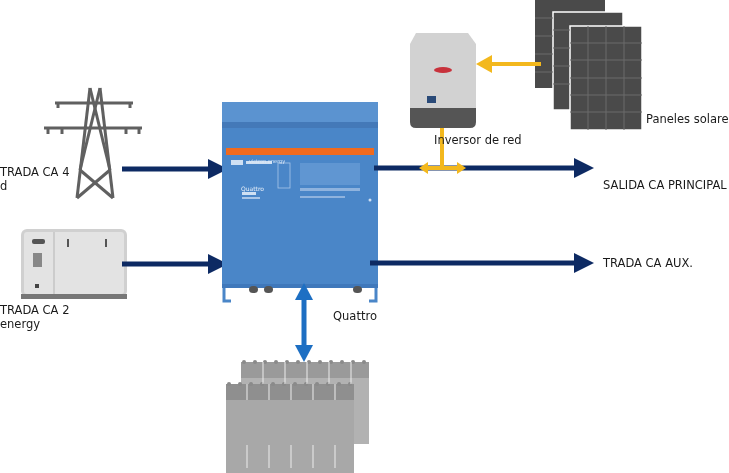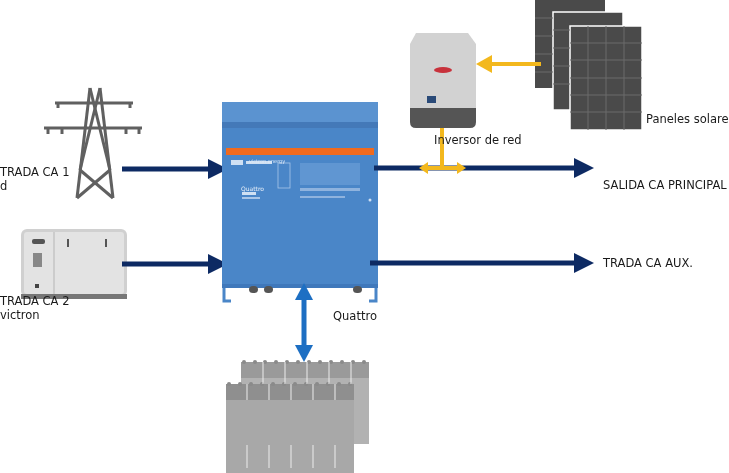--- a/index.html
+++ b/index.html
@@ -170,26 +170,26 @@
       <line x1="247" y1="445" x2="247" y2="468"></line>
         <line x1="269" y1="445" x2="269" y2="468"></line>
       <line x1="291" y1="445" x2="291" y2="468"></line>
         <line x1="313" y1="445" x2="313" y2="468"></line>
       <line x1="335" y1="445" x2="335" y2="468"></line>
     </g>
   </g>
 </svg>
 
 <div class="lbl" style="left:0;top:165px;">
-  <div>TRADA CA 1</div>
+  <div>TRADA CA 4</div>
   <div>d</div>
 </div>
-<div class="lbl" style="left:0;top:294px;">
+<div class="lbl" style="left:0;top:303px;">
   <div>TRADA CA 2</div>
-  <div>victron</div>
+  <div>energy</div>
 </div>
 <div class="lbl" style="left:434px;top:133px;">Inversor de red</div>
 <div class="lbl" style="left:646px;top:112px;">Paneles solares</div>
 <div class="lbl" style="left:603px;top:178px;">SALIDA CA PRINCIPAL</div>
 <div class="lbl" style="left:603px;top:256px;">TRADA CA AUX.</div>
 <div class="lbl" style="left:333px;top:309px;">Quattro</div>
 
 <div class="lbl" style="left:249px;top:158px;font-size:5px;color:#dfeaf7;line-height:6px;">victron energy</div>
 <div class="lbl" style="left:241px;top:185px;font-size:6px;color:#e8f0fa;line-height:7px;">Quattro</div>
 

